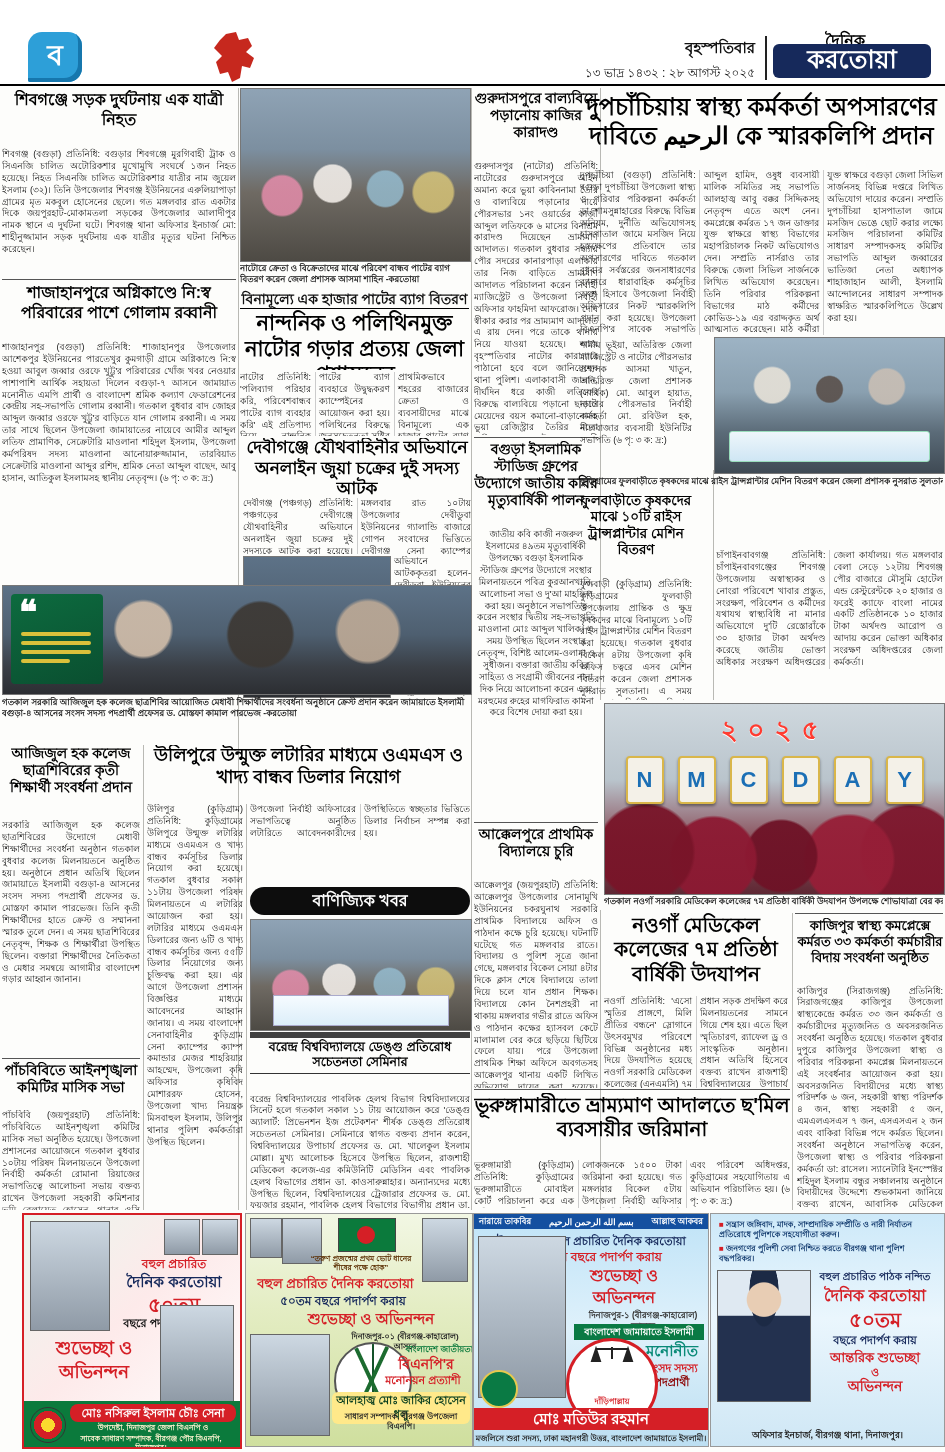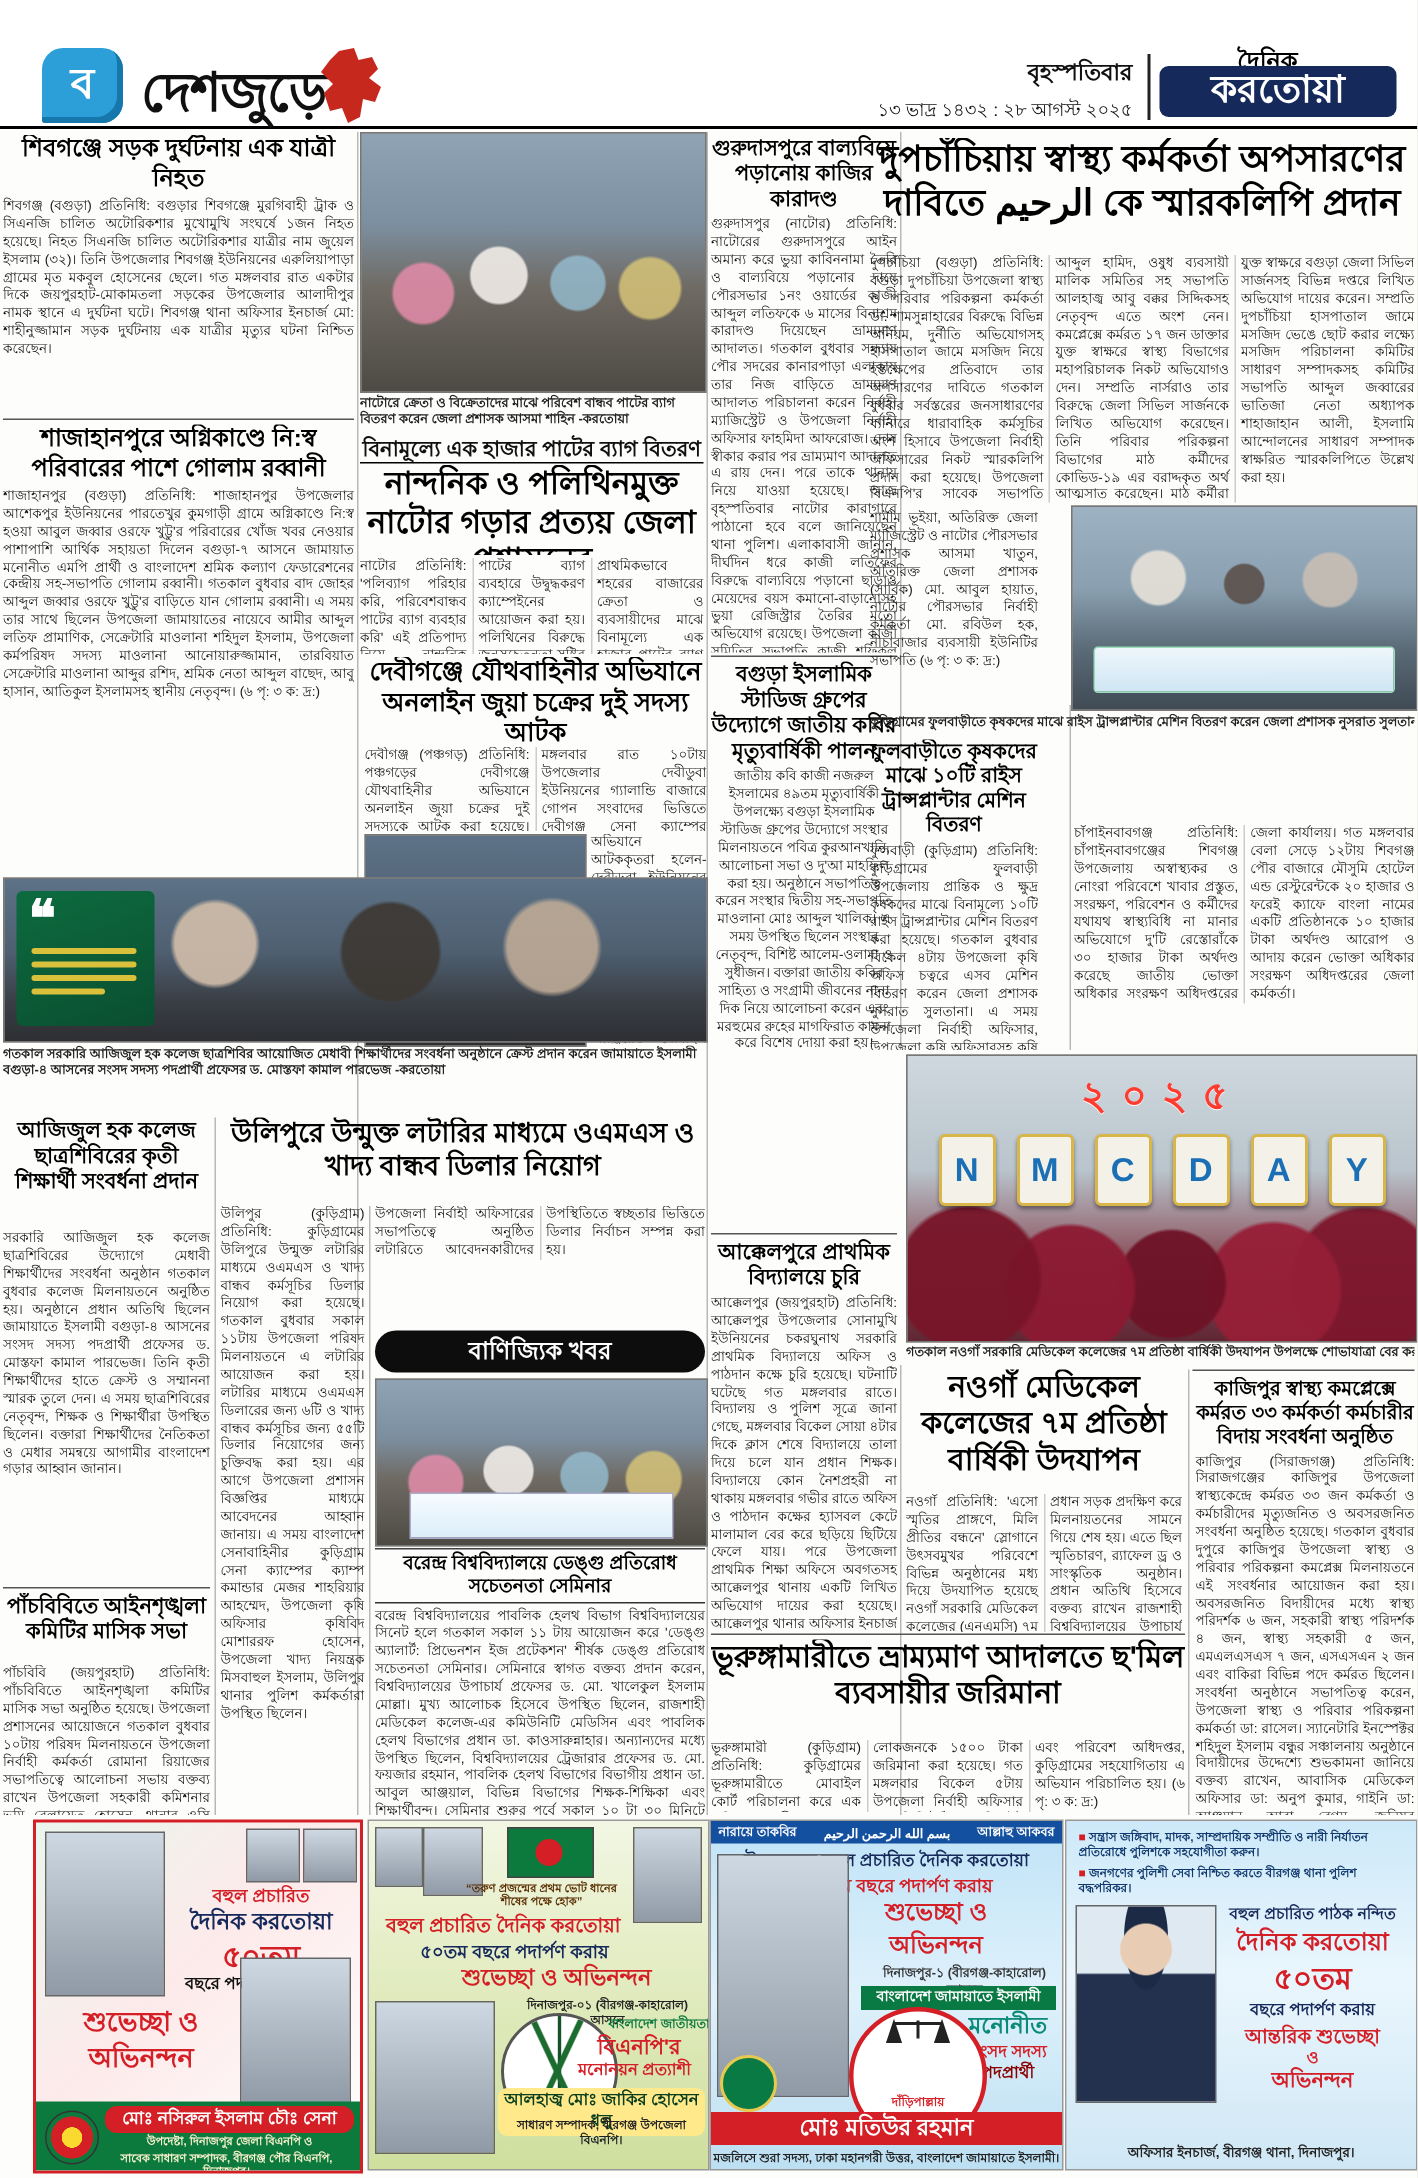--- a/index.html
+++ b/index.html
@@ -15,21 +15,21 @@
   .dateblock{position:absolute;right:190px;top:36px;text-align:right;}
   .day{font-size:15px;font-weight:bold;}
   .dateline{font-size:12px;margin-top:3px;}
   .mast-divider{position:absolute;right:178px;top:36px;width:2px;height:44px;background:#222;}
   .paper-prefix{position:absolute;right:30px;top:28px;width:140px;text-align:center;font-size:16px;font-weight:bold;color:#000;}
   .paper-name{position:absolute;right:14px;top:44px;width:158px;height:34px;background:#16295b;border-radius:6px;
               color:#fff;font-size:25px;font-weight:bold;display:flex;align-items:center;justify-content:center;}
   
   .art{position:absolute;overflow:hidden;}
   .hl{font-weight:bold;text-align:center;color:#000;line-height:1.22;margin:0;}
-  .body{font-size:9px;line-height:1.32;text-align:justify;color:#151515;margin-top:3px;}
+  .body{font-size:9px;line-height:1.32;text-align:justify;color:#151515;margin-top:20px;}
   .c2{column-count:2;column-gap:8px;column-rule:1px solid #ccc;}
   .c3{column-count:3;column-gap:8px;column-rule:1px solid #ccc;}
   .cap{position:absolute;font-size:8.6px;font-weight:bold;line-height:1.3;color:#222;overflow:hidden;}
   .kicker{position:absolute;font-size:14px;font-weight:bold;text-align:center;border-bottom:1.5px solid #000;padding-bottom:2px;overflow:hidden;}
   .vline{position:absolute;width:1px;background:#b9b9b4;}
   .hrule{position:absolute;height:1px;background:#555;}
   
   .photo{position:absolute;overflow:hidden;background:#9a938a;border:1px solid #777;}
   .ph-fill{position:absolute;inset:0;}
   .ph-a{background:
@@ -91,21 +91,20 @@
      align-items:center;padding:0 5px;font-size:8.5px;font-weight:bold;}
   .namebar{position:absolute;left:0;right:0;background:#d51f26;color:#fff;text-align:center;font-weight:bold;font-family:Liberation Serif, serif;}
 </style>
 </head>
 <body>
 
 <div id="page">
 
   <header id="header">
     <div class="logo-icon">ব</div>
-    <div class="logo-text">দেশজুড়ে</div>
     <span class="map">
       <svg width="44" height="50" viewBox="0 0 44 50">
           <path d="M14 2 L24 0 L27 8 L36 6 L40 14 L34 20 L42 26 L38 36 L30 34 L28 46 L20 50 L16 40 L8 42 L4 30 L10 24 L2 16 L8 8 Z" fill="#c6281e"></path>
         </svg>
     </span>
     <div class="dateblock">
       <div class="day">বৃহস্পতিবার</div>
       <div class="dateline">১৩ ভাদ্র ১৪৩২ : ২৮ আগস্ট ২০২৫</div>
     </div>
     <div class="mast-divider"></div>
@@ -233,21 +232,21 @@
   <section class="art" style="left:250px;top:804px;width:220px;height:78px">
     <div class="body c2" style="margin-top:0">উপজেলা নির্বাহী অফিসারের সভাপতিত্বে অনুষ্ঠিত লটারিতে আবেদনকারীদের উপস্থিতিতে স্বচ্ছতার ভিত্তিতে ডিলার নির্বাচন সম্পন্ন করা হয়।</div>
   </section>
 
   <div class="banijjik" style="left:250px;top:887px;width:220px;height:28px">বাণিজ্যিক খবর</div>
   <figure class="photo" style="left:250px;top:919px;width:220px;height:110px;margin:0">
     <div class="ph-fill ph-a"></div>
     <div class="banner-strip2"></div>
   </figure>
   <section class="art" style="left:250px;top:1032px;width:220px;height:178px">
-    <h2 class="hl" style="font-size:12.5px;border-top:1px solid #404040;border-bottom:1px solid #333;padding:2px 0">বরেন্দ্র বিশ্ববিদ্যালয়ে ডেঙ্গু প্রতিরোধ সচেতনতা সেমিনার</h2>
+    <h2 class="hl" style="font-size:12.5px;border-top:6px solid #404040;border-bottom:1px solid #333;padding:2px 0">বরেন্দ্র বিশ্ববিদ্যালয়ে ডেঙ্গু প্রতিরোধ সচেতনতা সেমিনার</h2>
     <div class="body">বরেন্দ্র বিশ্ববিদ্যালয়ের পাবলিক হেলথ বিভাগ বিশ্ববিদ্যালয়ের সিনেট হলে গতকাল সকাল ১১ টায় আয়োজন করে 'ডেঙ্গু অ্যালার্ট: প্রিভেনশন ইজ প্রটেকশন' শীর্ষক ডেঙ্গু প্রতিরোধ সচেতনতা সেমিনার। সেমিনারে স্বাগত বক্তব্য প্রদান করেন, বিশ্ববিদ্যালয়ের উপাচার্য প্রফেসর ড. মো. খালেকুল ইসলাম মোল্লা। মুখ্য আলোচক হিসেবে উপস্থিত ছিলেন, রাজশাহী মেডিকেল কলেজ-এর কমিউনিটি মেডিসিন এবং পাবলিক হেলথ বিভাগের প্রধান ডা. কাওসারুন্নাহার। অন্যান্যদের মধ্যে উপস্থিত ছিলেন, বিশ্ববিদ্যালয়ের ট্রেজারার প্রফেসর ড. মো. ফয়জার রহমান, পাবলিক হেলথ বিভাগের বিভাগীয় প্রধান ডা. আবুল আঞ্জয়াল, বিভিন্ন বিভাগের শিক্ষক-শিক্ষিকা এবং শিক্ষার্থীবৃন্দ। সেমিনার শুরুর পূর্বে সকাল ১০ টা ৩০ মিনিটে দিনব্যাপী কর্মসূচির অংশ হিসেবে বিশ্ববিদ্যালয়ের শহীদ সাকিব আনজুম চত্বর থেকে র‍্যালি বের করা হয়।</div>
   </section>
 
   <section class="art" style="left:474px;top:826px;width:124px;height:262px">
     <h2 class="hl" style="font-size:14px">আক্কেলপুরে প্রাথমিক বিদ্যালয়ে চুরি</h2>
     <div class="body">আক্কেলপুর (জয়পুরহাট) প্রতিনিধি: আক্কেলপুর উপজেলার সোনামুখি ইউনিয়নের চকরঘুনাথ সরকারি প্রাথমিক বিদ্যালয়ে অফিস ও পাঠদান কক্ষে চুরি হয়েছে। ঘটনাটি ঘটেছে গত মঙ্গলবার রাতে। বিদ্যালয় ও পুলিশ সূত্রে জানা গেছে, মঙ্গলবার বিকেল সোয়া ৪টার দিকে ক্লাস শেষে বিদ্যালয়ে তালা দিয়ে চলে যান প্রধান শিক্ষক। বিদ্যালয়ে কোন নৈশপ্রহরী না থাকায় মঙ্গলবার গভীর রাতে অফিস ও পাঠদান কক্ষের হ্যাসবল কেটে মালামাল বের করে ছড়িয়ে ছিটিয়ে ফেলে যায়। পরে উপজেলা প্রাথমিক শিক্ষা অফিসে অবগতসহ আক্কেলপুর থানায় একটি লিখিত অভিযোগ দায়ের করা হয়েছে। আক্কেলপুর থানার অফিসার ইনচার্জ (ওসি) মো: শফিকুল ইসলাম বলেন, ভারপ্রাপ্ত প্রধান শিক্ষক পবিত্র কুমার বাদী হয়ে একটি লিখিত অভিযোগ করেছেন।</div>
   </section>
 
   <figure class="photo" style="left:604px;top:703px;width:339px;height:190px;margin:0">
     <div class="ph-fill nmc-crowd"></div>

